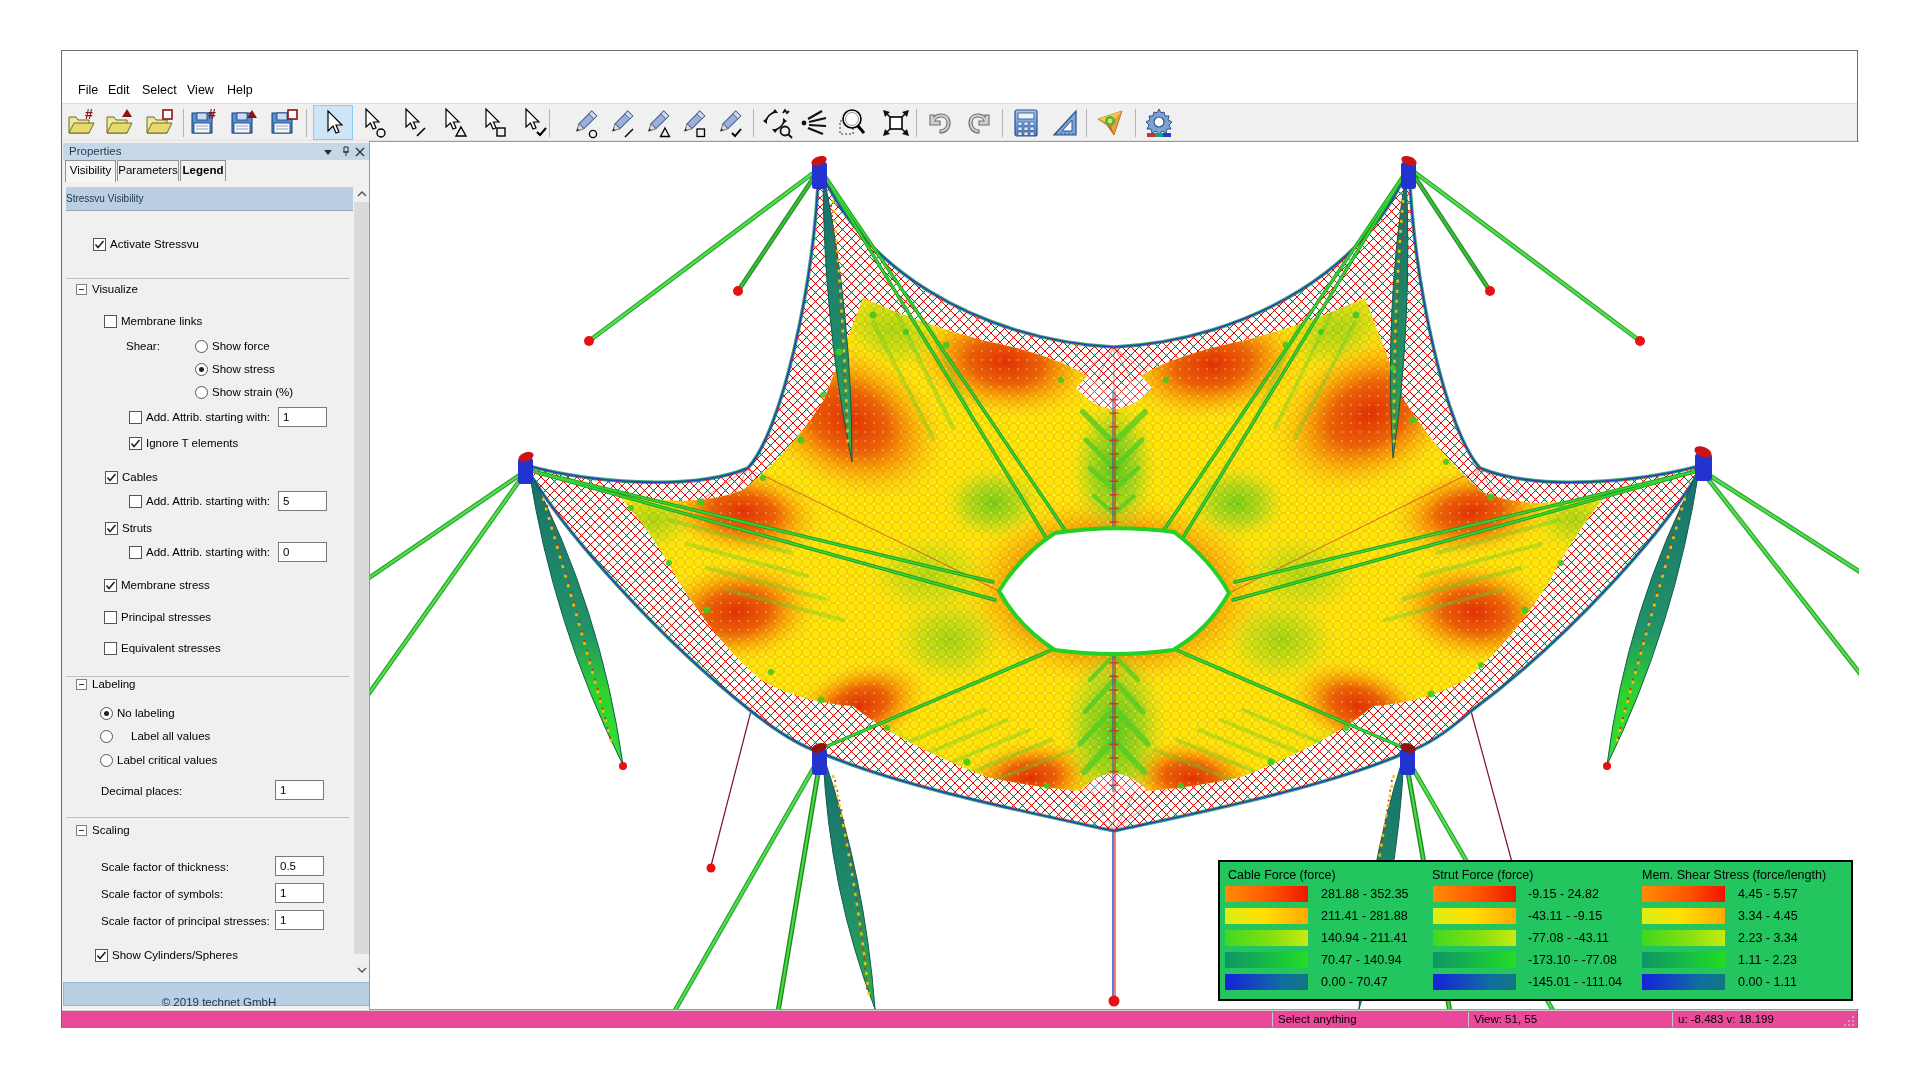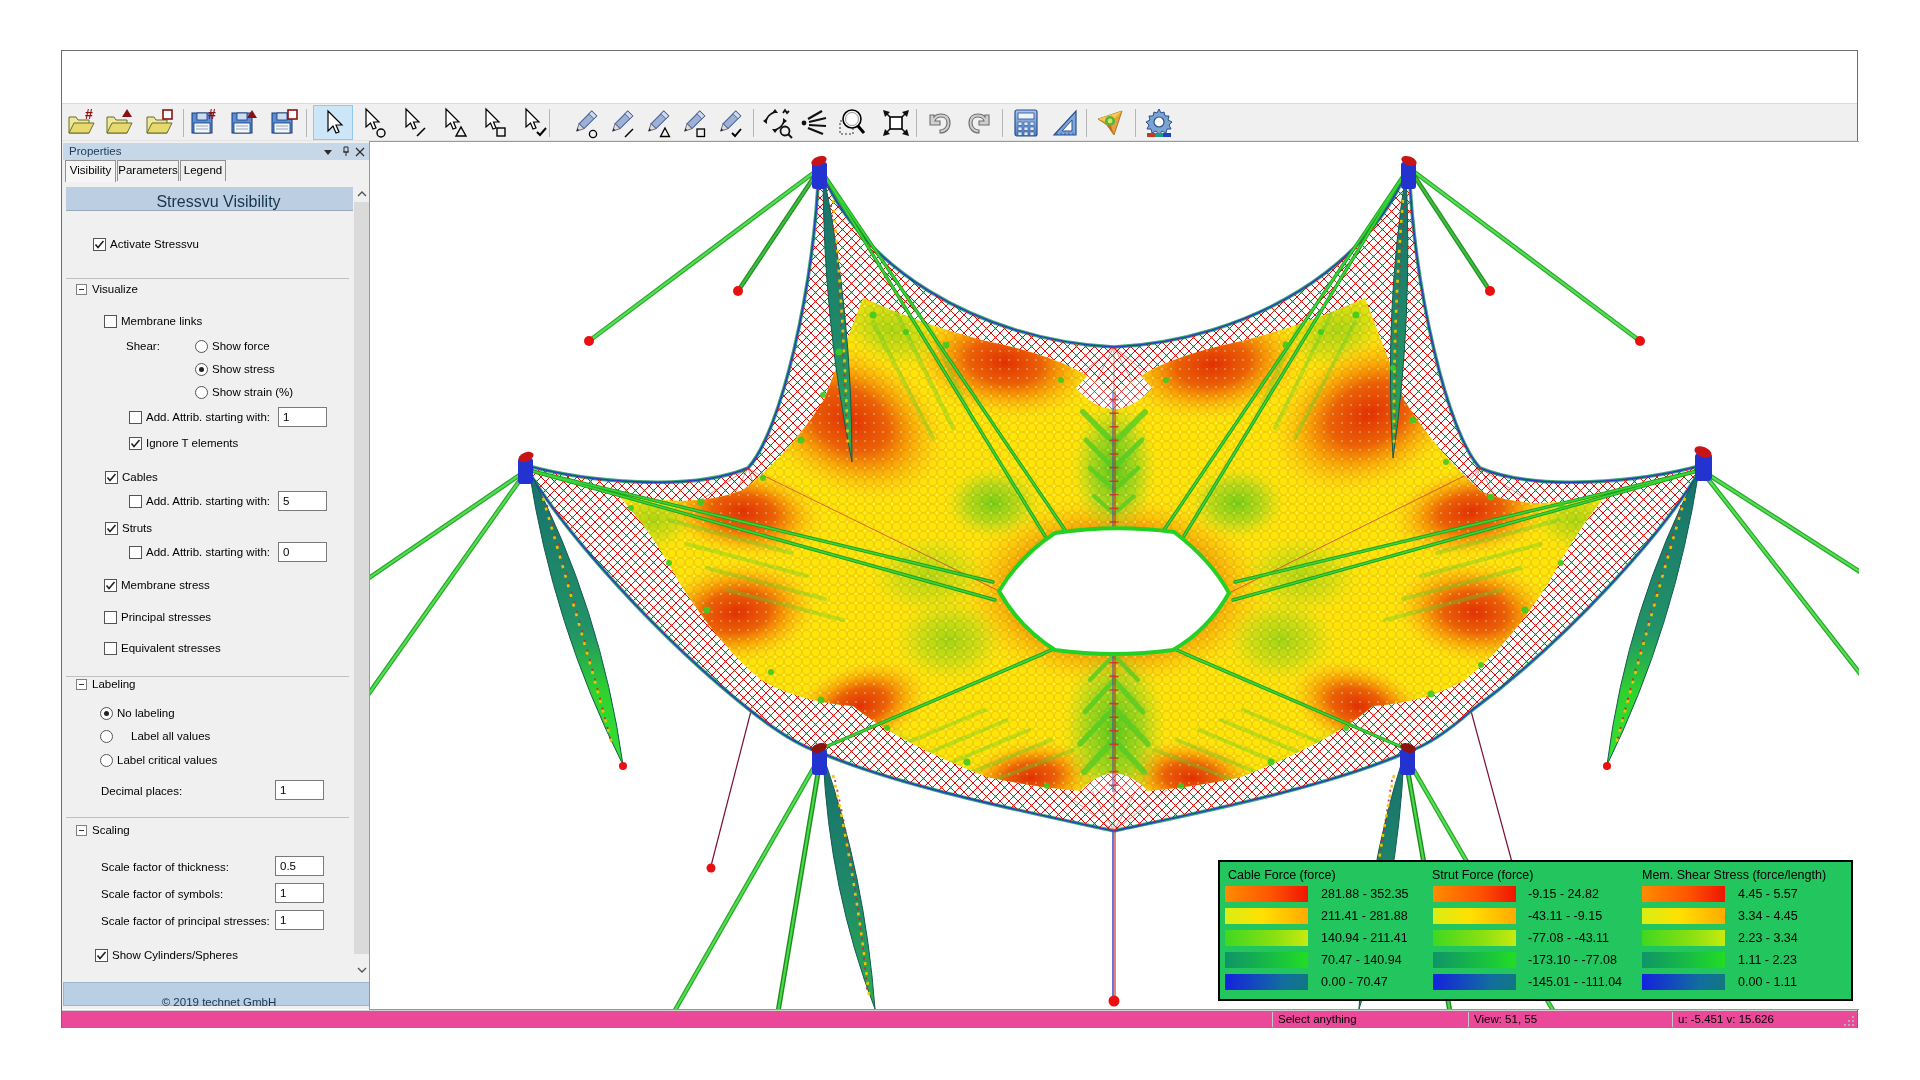--- a/index.html
+++ b/index.html
@@ -20,21 +20,21 @@
   .tsep{position:absolute;top:5px;width:1px;height:28px;background:#b6b6b6;}
   .ticon{position:absolute;top:3px;width:32px;height:32px;}
   
   #panel{position:absolute;left:0;top:90px;width:314px;height:868px;background:#f0f0f0;border-right:1px solid #9c9c9c;}
   #pcap{position:absolute;left:1px;top:2px;width:311px;height:17px;background:#c6d7e8;color:#1c3a57;font-size:11.5px;}
   #ptabs{position:absolute;left:1px;top:19px;width:311px;height:22px;background:#f0f0f0;font-size:11.5px;}
   .tab{position:absolute;top:0;height:21px;border:1px solid #919191;border-bottom:none;padding-top:3px;text-align:center;background:#f0f0f0;}
   .tabactive{background:#f6f6f6;height:22px;z-index:2;}
   #pcontent{position:absolute;left:2px;top:42px;width:289px;height:798px;background:#f0f0f0;font-size:11.5px;color:#000;}
   .hdrblue{position:absolute;left:2px;width:305px;height:24px;background:#bccfe2;color:#17354f;
-           text-align:center;padding-top:6px;font-size:16px;border-bottom:1px solid #98a8b8;}
+           text-align:left;padding-top:6px;font-size:10px;border-bottom:1px solid #98a8b8;}
   .sepline{position:absolute;left:2px;width:283px;height:1px;background:#c0c0c0;}
   .cb{position:absolute;width:13px;height:13px;background:#fff;border:1px solid #555;}
   .rb{position:absolute;width:13px;height:13px;background:#fff;border:1px solid #555;border-radius:50%;}
   .rbdot{position:absolute;left:3px;top:3px;width:5px;height:5px;background:#222;border-radius:50%;}
   .lbl{position:absolute;white-space:nowrap;}
   .inp{position:absolute;width:49px;height:20px;background:#fff;border:1px solid #7a7a7a;
        font-size:11.5px;padding:3px 0 0 4px;}
   .exp{position:absolute;width:11px;height:11px;border:1px solid #808080;background:#fff;}
   .exp::after{content:"";position:absolute;left:2px;top:4px;width:5px;height:1px;background:#333;}
   #pfoot{position:absolute;left:1px;top:841px;width:312px;height:24px;background:#b9cfe4;color:#17354f;
@@ -51,20 +51,27 @@
   .lgbar{position:absolute;width:83px;height:16px;}
   .lgt{position:absolute;white-space:nowrap;font-size:12.5px;}
   .wbtn{position:absolute;top:0;width:17px;height:27px;}
 </style>
 </head>
 <body>
 <div id="root">
 <div id="win">
 
 
+  <div id="menubar">
+    <div class="mi" style="left:16px">File</div>
+    <div class="mi" style="left:46px">Edit</div>
+    <div class="mi" style="left:80px">Select</div>
+    <div class="mi" style="left:125px">View</div>
+    <div class="mi" style="left:165px">Help</div>
+  </div>
 
   <div id="toolbar">
 
     <svg class="ticon" style="left:3px" viewBox="0 0 32 32">
       <path d="M4 26 L4 10 L11 10 L13 13 L24 13 L24 26 Z" fill="#efe89a" stroke="#6b6b2a" stroke-width="1"></path>
       <path d="M4 26 L9 16 L29 16 L24 26 Z" fill="#e6da6f" stroke="#6b6b2a" stroke-width="1"></path>
       <text x="20" y="12" font-size="14" font-weight="bold" fill="#8c1111">#</text>
     </svg>
     <svg class="ticon" style="left:41px" viewBox="0 0 32 32">
       <path d="M4 26 L4 10 L11 10 L13 13 L24 13 L24 26 Z" fill="#efe89a" stroke="#6b6b2a" stroke-width="1"></path>
@@ -292,21 +299,21 @@
       <svg class="abs" style="left:278px;top:3px" width="10" height="11">
             <path d="M3 1 L7 1 L7 6 L3 6 Z M2 6 L8 6 M5 6 L5 10" stroke="#2a2a2a" stroke-width="1" fill="none"></path>
           </svg>
       <svg class="abs" style="left:292px;top:4px" width="10" height="10">
             <path d="M1 1 L9 9 M9 1 L1 9" stroke="#2a2a2a" stroke-width="1.2"></path>
           </svg>
     </div>
     <div id="ptabs">
       <div class="tab tabactive" style="left:2px;width:51px;">Visibility</div>
       <div class="tab" style="left:54px;width:62px;">Parameters</div>
-      <div class="tab" style="left:117px;width:46px;">Legend</div>
+      <div class="tab" style="left:117px;width:46px;font-weight:bold;">Legend</div>
     </div>
     <div id="pcontent">
 
       <div class="hdrblue" style="top:4px">Stressvu Visibility</div>
       <div class="cb" style="left:29px;top:55px">
             <svg width="13" height="13" style="position:absolute;left:-1px;top:-1px">
               <path d="M2.5 6.5 L5 9.5 L10.5 3" stroke="#222" stroke-width="1.6" fill="none"></path>
             </svg>
           </div>
       <div class="lbl" style="left:46px;top:55px">Activate Stressvu</div>
@@ -737,21 +744,21 @@
     <div class="lgt" style="left:518px;top:91px">1.11 - 2.23</div>
     <div class="lgt" style="left:518px;top:113px">0.00 - 1.11</div>
   </div>
 
   <div id="statusbar">
     <div class="ssep" style="left:1210px"></div>
     <div class="lbl" style="left:1216px;top:2px">Select anything</div>
     <div class="ssep" style="left:1406px"></div>
     <div class="lbl" style="left:1412px;top:2px">View: 51, 55</div>
     <div class="ssep" style="left:1610px"></div>
-    <div class="lbl" style="left:1616px;top:2px">u: -5.451 v: 15.626</div>
+    <div class="lbl" style="left:1616px;top:2px">u: -8.483 v: 18.199</div>
     <svg class="abs" style="left:1782px;top:5px" width="12" height="12">
       <g fill="#b0b0b0">
             <rect x="8" y="0" width="2" height="2"></rect>
             <rect x="4" y="4" width="2" height="2"></rect>
             <rect x="8" y="4" width="2" height="2"></rect>
             <rect x="0" y="8" width="2" height="2"></rect>
             <rect x="4" y="8" width="2" height="2"></rect>
             <rect x="8" y="8" width="2" height="2"></rect>
           </g>
     </svg>

